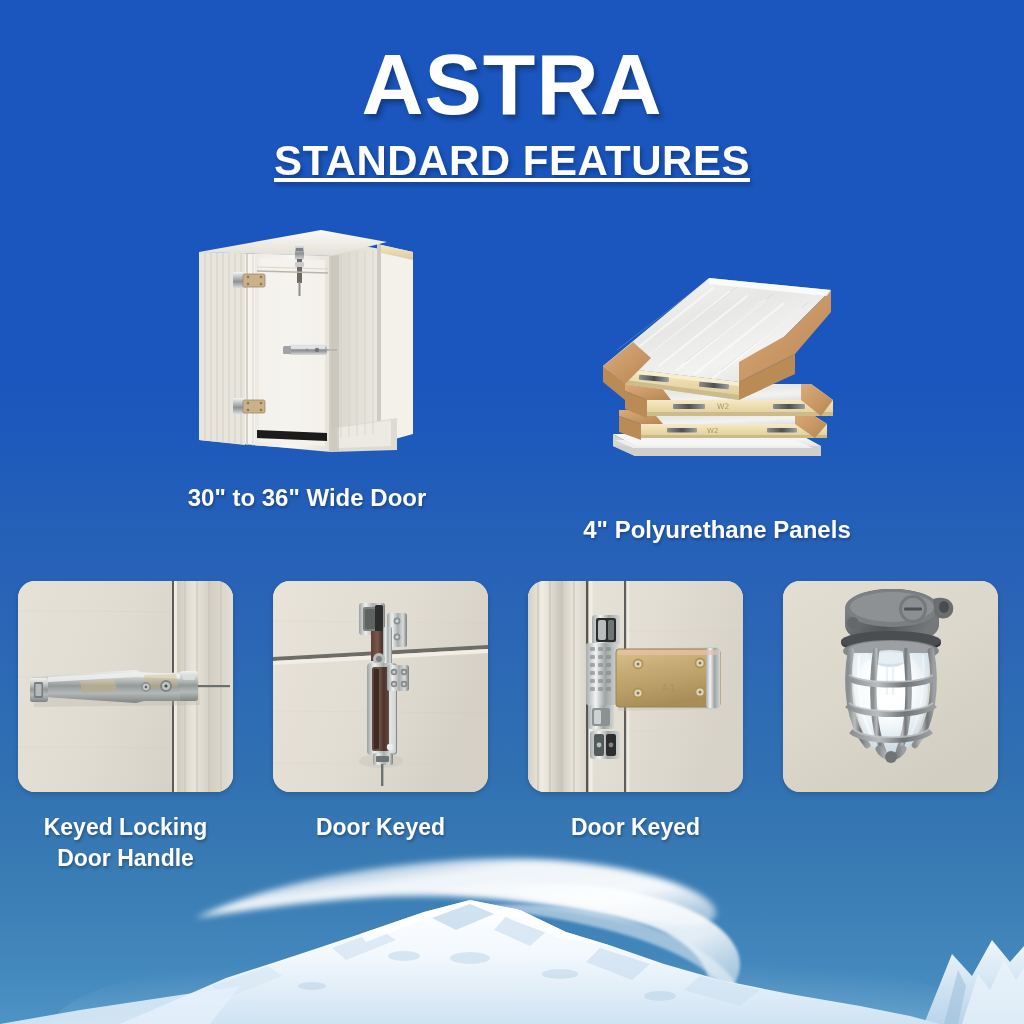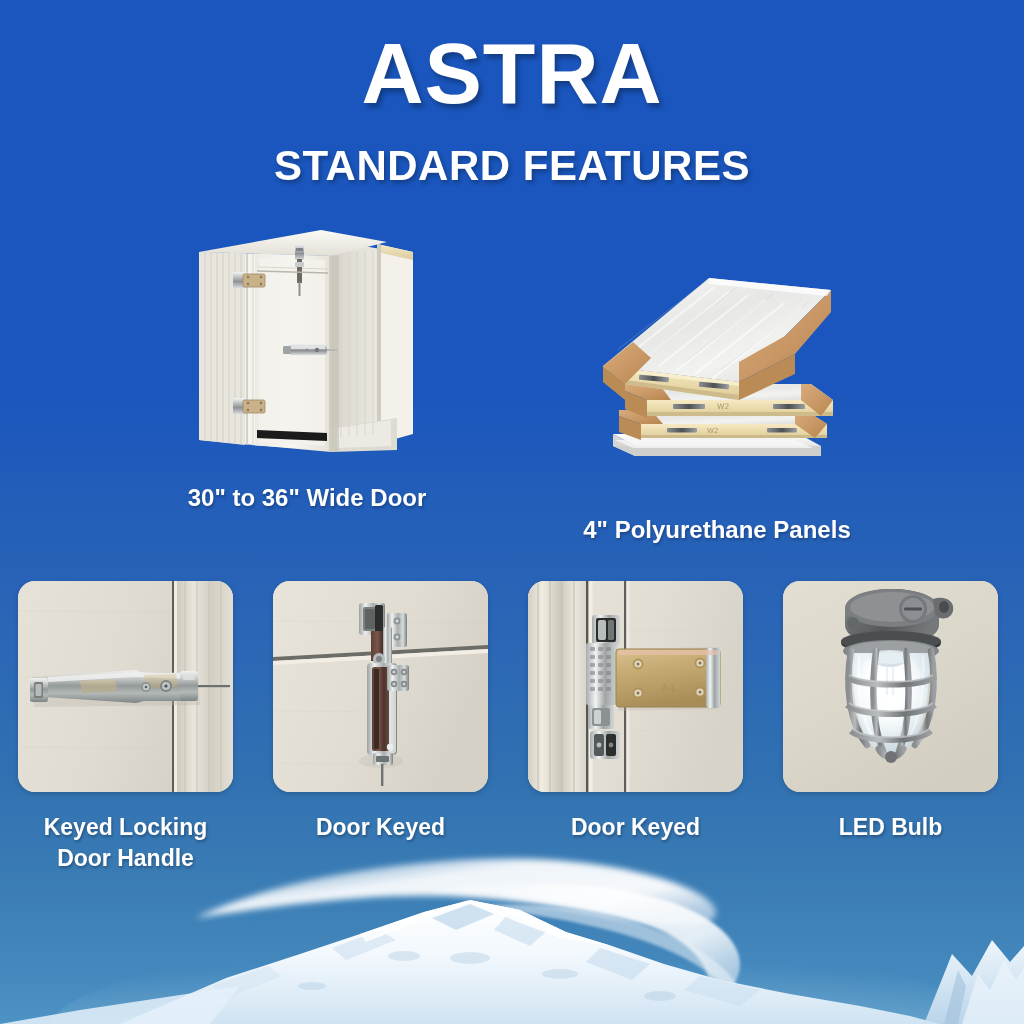--- a/index.html
+++ b/index.html
@@ -27,35 +27,36 @@
   
   #scenery {
     position:absolute; left:0; right:0; bottom:0; height:190px;
     overflow:hidden;
   }
   #scenery svg { display:block; width:1024px; height:190px; }
 
   
   #header { position:absolute; top:0; left:0; width:1024px; text-align:center; }
   #brand-title {
-    margin-top:30px;
+    margin-top:41px;
     font-size:86px;
     font-weight:bold;
     letter-spacing:1px;
     color:#ffffff;
     line-height:1.0;
     text-shadow:3px 4px 5px rgba(0,0,0,.30);
   }
   #brand-subtitle {
-    margin-top:26px;
+    margin-top:10px;
     font-size:42px;
     font-weight:bold;
     letter-spacing:.5px;
     color:#ffffff;
     text-shadow:2px 3px 4px rgba(0,0,0,.28);
+    text-decoration:underline;
   }
 
   
   #top-row {
     position:absolute; top:222px; left:0; width:1024px;
     display:flex; justify-content:center; align-items:flex-start;
   }
   .top-cell { width:410px; text-align:center; }
   .top-figure { height:248px; position:relative; }
   .top-figure svg { display:block; margin:0 auto; }
@@ -779,15 +780,14 @@
           </g>
 
           <g fill="none" stroke="#c4c8cb" stroke-width="1.8" opacity="0.75">
             <path d="M66 94 C80 103 136 103 150 94"></path>
             <path d="M66 122 C80 133 136 133 150 122"></path>
             <path d="M70 148 C84 159 132 159 146 148"></path>
           </g>
         </g>
       </svg>
     </div>
-    <div class="card-caption">LED Bulb</div>
   </div>
 </div>
 
 </body></html>

